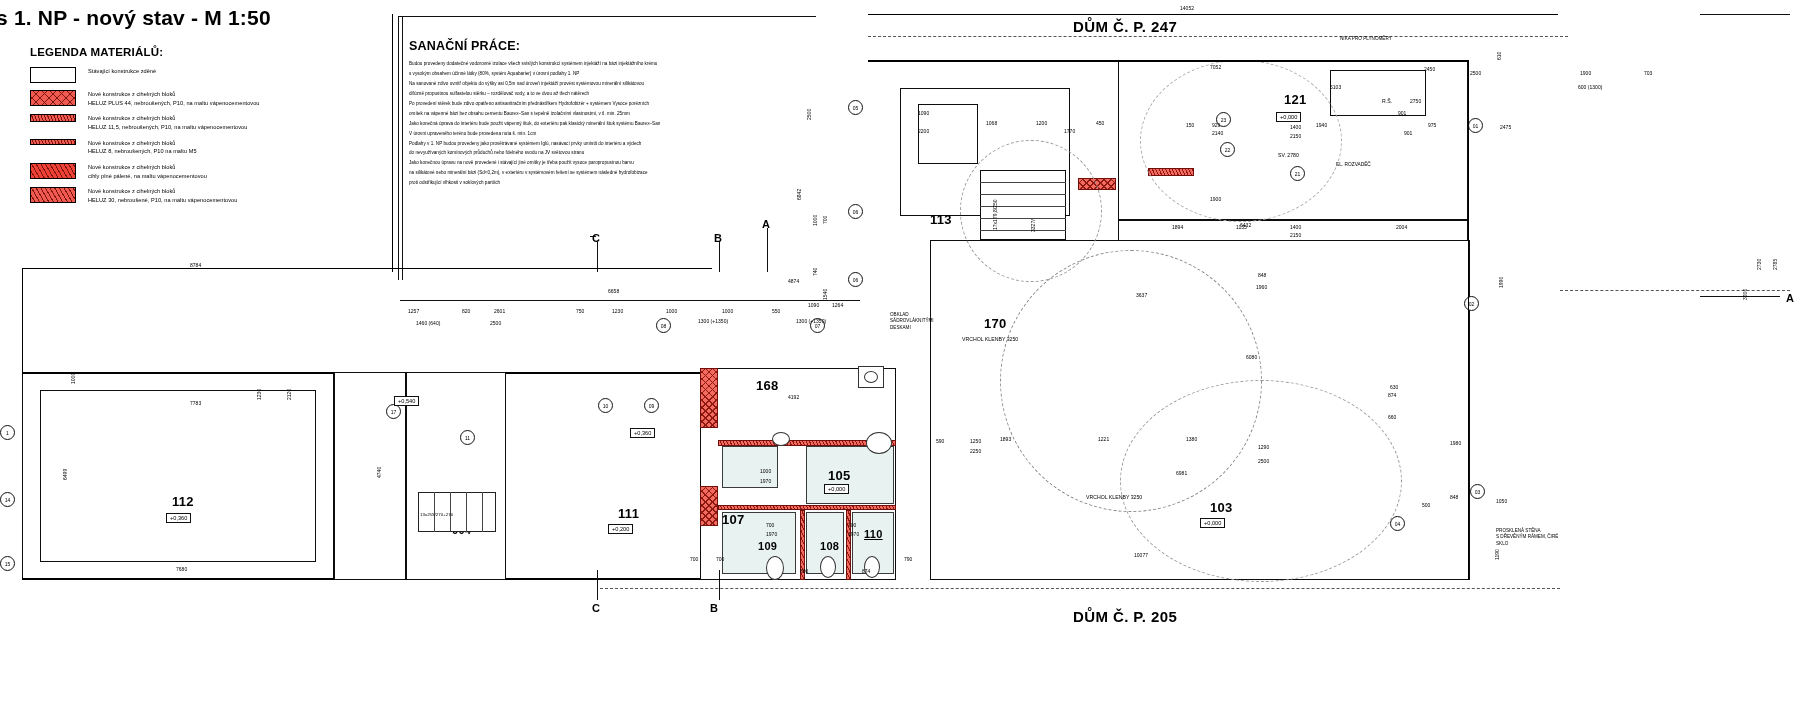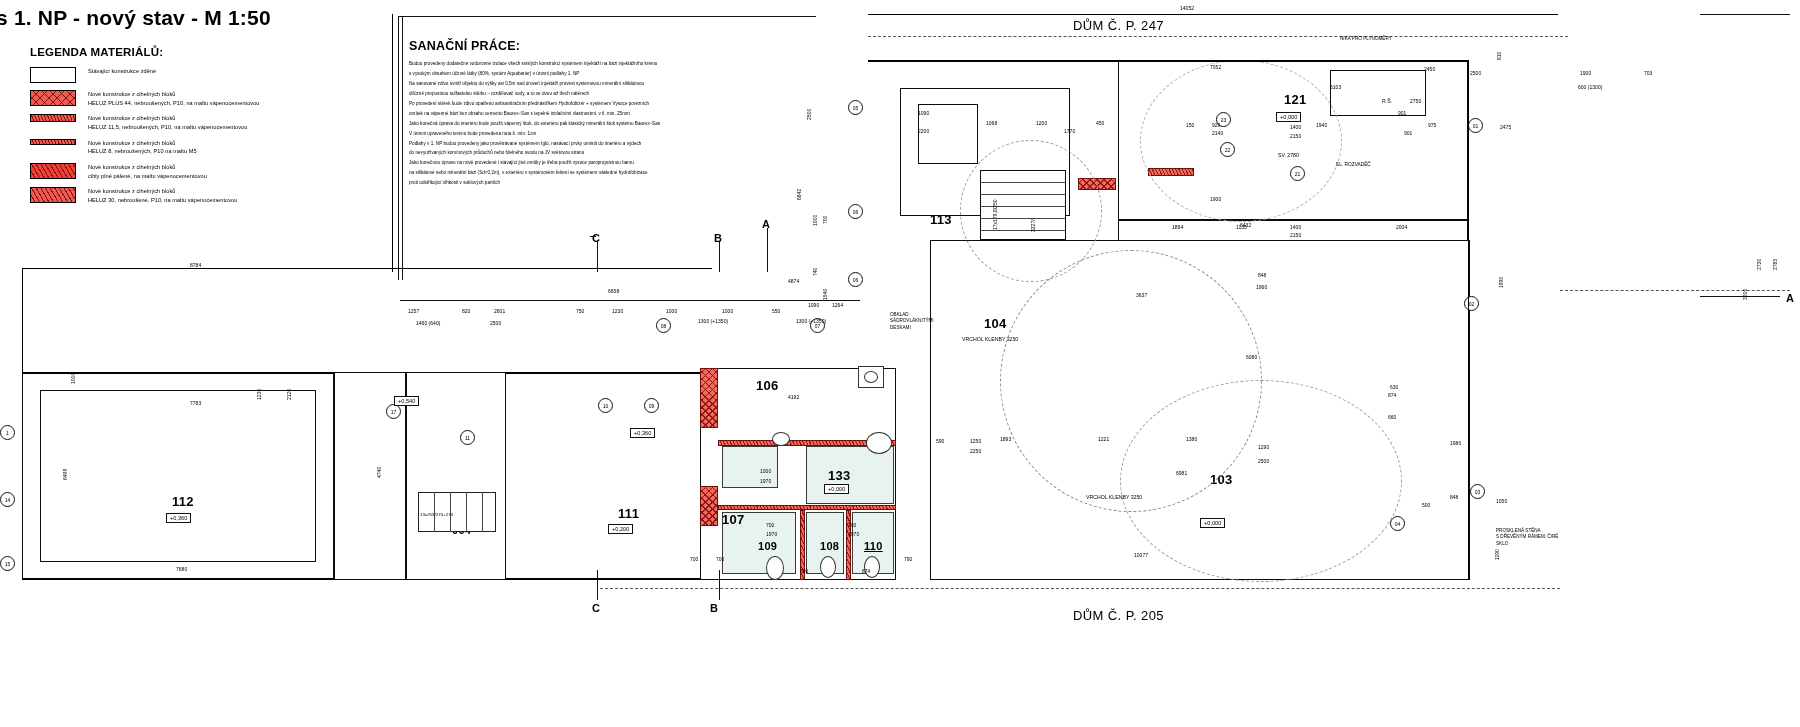--- a/index.html
+++ b/index.html
@@ -62,21 +62,21 @@
      background-image:repeating-linear-gradient(65deg,transparent 0 2px,#8c1a12 2px 3px);}
   .tile{position:absolute;background:#e8f2f0;border:1px solid #3a3a3a;box-sizing:border-box;}
 
   .rno{position:absolute;font-size:13px;font-weight:bold;letter-spacing:.3px;}
   .rno.sm{font-size:11px;}
   .lvl{position:absolute;font-size:5.6px;border:1px solid #111;background:#fff;
        padding:1px 3px;white-space:nowrap;}
   .note{position:absolute;font-size:5.2px;line-height:1.35;white-space:nowrap;}
   .dim{position:absolute;font-size:5px;white-space:nowrap;letter-spacing:.02px;}
   .dim.rot{transform-origin:left top;transform:rotate(-90deg);}
-  .bigtxt{position:absolute;font-size:13px;font-weight:normal;letter-spacing:.4px;white-space:nowrap;padding-left:43px;}
+  .bigtxt{position:absolute;font-size:15px;font-weight:bold;letter-spacing:.4px;white-space:nowrap;padding-left:43px;}
   .bubble{position:absolute;border:1.2px solid #111;border-radius:50%;background:#fff;
           font-size:5.5px;display:flex;align-items:center;justify-content:center;
           width:16px;height:16px;}
   .bubble.sm{width:13px;height:13px;font-size:5px;}
   .secmark{position:absolute;font-size:11px;font-weight:bold;}
   .arc{position:absolute;border:1px dashed #666;border-radius:50%;background:transparent;}
   .sec-line{position:absolute;height:0;border-top:1.4px dashed #111;}
   .fix{position:absolute;border:1px solid #333;background:#fff;box-sizing:border-box;}
   .fix.oval{border-radius:50%;}
 </style>
@@ -216,27 +216,27 @@
     <div class="hatch-red-thin" style="left:718px;top:505px;width:178px;height:5px;"></div>
     <div class="hatch-red-thin" style="left:800px;top:510px;width:5px;height:70px;"></div>
     <div class="hatch-red-thin" style="left:846px;top:510px;width:5px;height:70px;"></div>
 
     <div class="tile" style="left:722px;top:446px;width:56px;height:42px;"></div>
     <div class="tile" style="left:806px;top:446px;width:88px;height:58px;"></div>
     <div class="tile" style="left:806px;top:512px;width:38px;height:62px;"></div>
     <div class="tile" style="left:852px;top:512px;width:42px;height:62px;"></div>
     <div class="tile" style="left:722px;top:512px;width:74px;height:62px;"></div>
 
-    <div class="rno" style="left:756px;top:378px;">106</div>
-    <div class="rno" style="left:828px;top:468px;">133</div>
+    <div class="rno" style="left:756px;top:378px;">168</div>
+    <div class="rno" style="left:828px;top:468px;">105</div>
     <div class="lvl" style="left:824px;top:484px;">+0,000</div>
     <div class="rno" style="left:722px;top:512px;">107</div>
     <div class="rno sm" style="left:758px;top:540px;">109</div>
     <div class="rno sm" style="left:820px;top:540px;">108</div>
-    <div class="rno sm" style="left:864px;top:540px;text-decoration:underline;">110</div>
+    <div class="rno sm" style="left:864px;top:528px;text-decoration:underline;">110</div>
 
     <div class="fix oval" style="left:766px;top:556px;width:18px;height:24px;"></div>
     <div class="fix oval" style="left:820px;top:556px;width:16px;height:22px;"></div>
     <div class="fix oval" style="left:864px;top:556px;width:16px;height:22px;"></div>
     <div class="fix oval" style="left:866px;top:432px;width:26px;height:22px;"></div>
     <div class="fix oval" style="left:772px;top:432px;width:18px;height:14px;"></div>
     <div class="fix" style="left:858px;top:366px;width:26px;height:22px;"></div>
     <div class="fix oval" style="left:864px;top:371px;width:14px;height:12px;"></div>
 
     <div class="dim" style="left:788px;top:394px;">4192</div>
@@ -283,24 +283,24 @@
 
     <div class="wall" style="left:1330px;top:70px;width:96px;height:46px;border-width:1px;"></div>
     <div class="note" style="left:1382px;top:98px;">R.Š.</div>
     <div class="note" style="left:1336px;top:162px;font-size:4.8px;">EL. ROZVADĚČ</div>
 
     <div class="wall" style="left:1118px;top:220px;width:350px;height:160px;"></div>
     <div class="rno" style="left:1242px;top:300px;">102</div>
     <div class="note" style="left:1238px;top:320px;">SV. 2740</div>
 
     <div class="wall" style="left:930px;top:240px;width:540px;height:340px;"></div>
-    <div class="rno" style="left:984px;top:316px;">104</div>
+    <div class="rno" style="left:984px;top:316px;">170</div>
     <div class="note" style="left:962px;top:336px;">VRCHOL KLENBY 3250</div>
 
-    <div class="rno" style="left:1210px;top:472px;">103</div>
+    <div class="rno" style="left:1210px;top:500px;">103</div>
     <div class="lvl" style="left:1200px;top:518px;">+0,000</div>
     <div class="note" style="left:1086px;top:494px;">VRCHOL KLENBY 3250</div>
 
     <div class="note" style="left:1496px;top:528px;font-size:4.6px;line-height:1.4;">PROSKLENÁ STĚNA<br>S DŘEVĚNÝM RÁMEM, ČIRÉ<br>SKLO</div>
     <div class="note" style="left:890px;top:312px;font-size:4.6px;line-height:1.4;">OBKLAD<br>SÁDROVLÁKNITÝMI<br>DESKAMI</div>
 
     <div class="dim" style="left:1450px;top:494px;">848</div>
 
     <div class="bubble sm" style="left:1464px;top:296px;">02</div>
     <div class="bubble sm" style="left:1468px;top:118px;">01</div>

